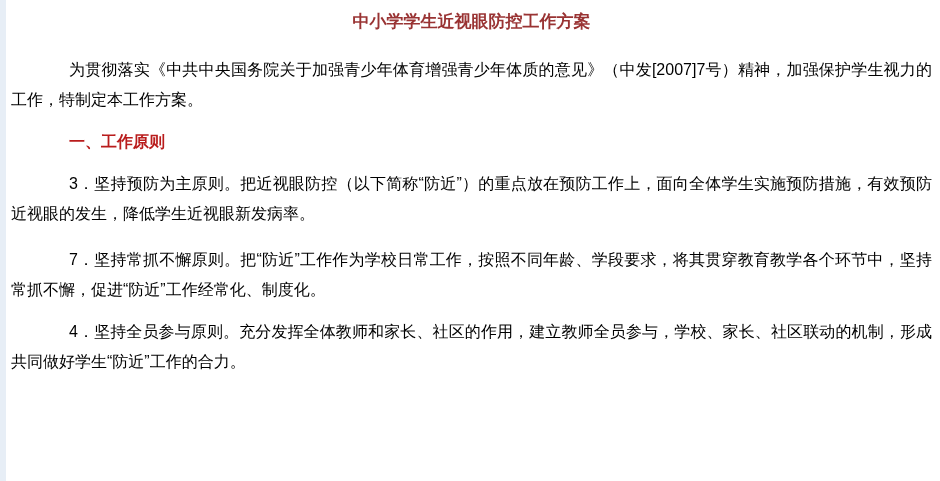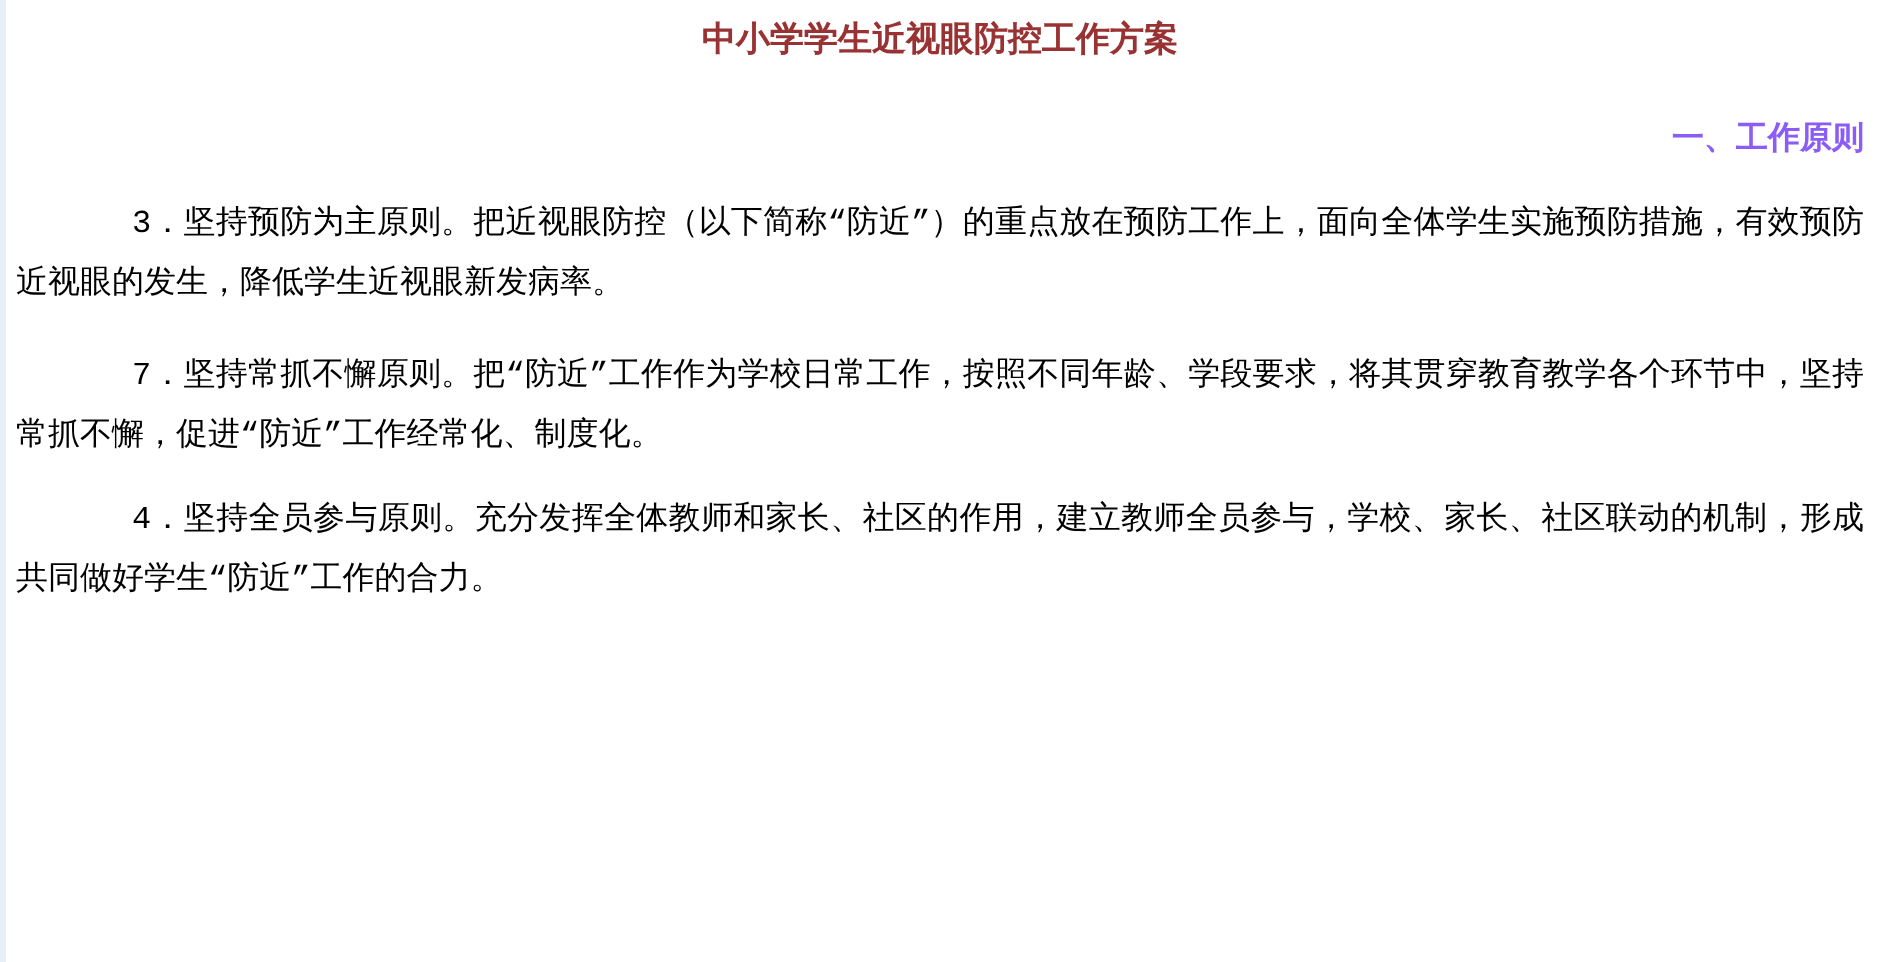--- a/index.html
+++ b/index.html
@@ -5,23 +5,23 @@
   html, body {
     margin: 0;
     padding: 0;
     background: #ffffff;
   }
   .page {
     box-sizing: border-box;
     width: 940px;
     height: 481px;
     background: #ffffff;
-    border-left: 3px solid #3b82f6;
+    border-left: 6px solid #3b82f6;
     padding: 7px 8px 0 5px;
-    font-family: Liberation Mono, monospace;
+    font-family: Liberation Sans, sans-serif;
     font-size: 16px;
     line-height: 30px;
     color: #000000;
     overflow: hidden;
   }
   .doc-title {
     margin: 0 0 18px 0;
     font-size: 17px;
     font-weight: bold;
     text-align: center;
@@ -46,22 +46,23 @@
     margin-top: 16px;
   }
 </style>
 </head>
 <body>
 
 <div class="page" style="color: rgb(0, 0, 0); border-left-color: rgb(231, 238, 246);">
 
   <h1 class="doc-title" style="color: rgb(153, 51, 51);">中小学学生近视眼防控工作方案</h1>
 
+  <p class="para intro">为贯彻落实《中共中央国务院关于加强青少年体育增强青少年体质的意见》（中发[2007]7号）精神，加强保护学生视力的工作，特制定本工作方案。</p>
 
-  <h2 class="section-heading" style="color: #8b5cf6; text-align: right;">一、工作原则</h2>
+  <h2 class="section-heading" style="color: #b91c1c;">一、工作原则</h2>
 
   <p class="para">3．坚持预防为主原则。把近视眼防控（以下简称“防近”）的重点放在预防工作上，面向全体学生实施预防措施，有效预防近视眼的发生，降低学生近视眼新发病率。</p>
 
 
   <p class="para gap-lg">7．坚持常抓不懈原则。把“防近”工作作为学校日常工作，按照不同年龄、学段要求，将其贯穿教育教学各个环节中，坚持常抓不懈，促进“防近”工作经常化、制度化。</p>
 
   <p class="para">4．坚持全员参与原则。充分发挥全体教师和家长、社区的作用，建立教师全员参与，学校、家长、社区联动的机制，形成共同做好学生“防近”工作的合力。</p>
 
 </div>
 

